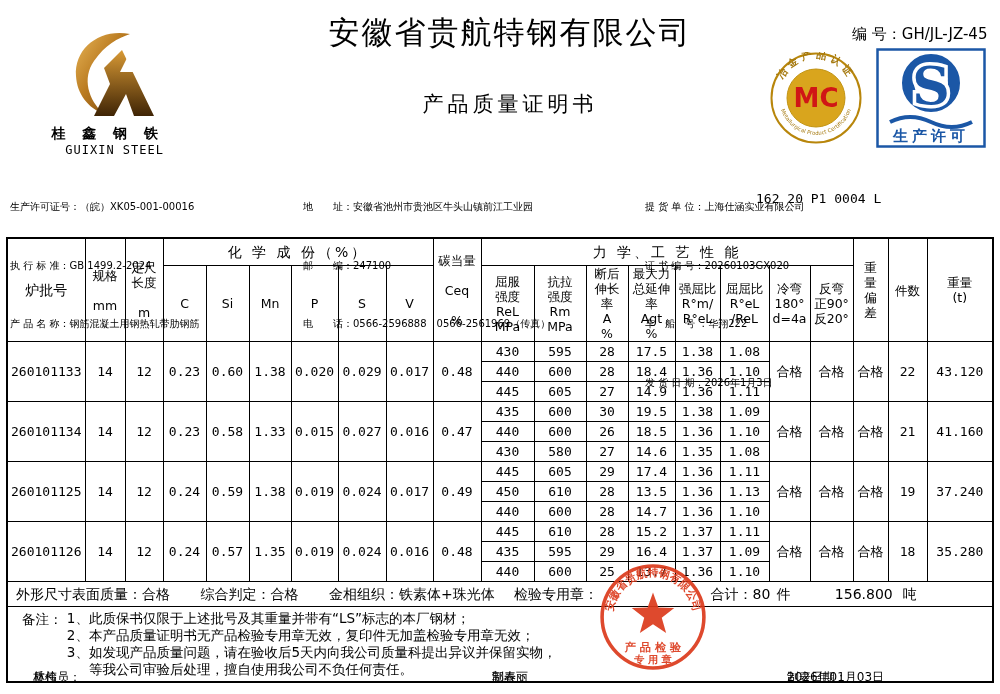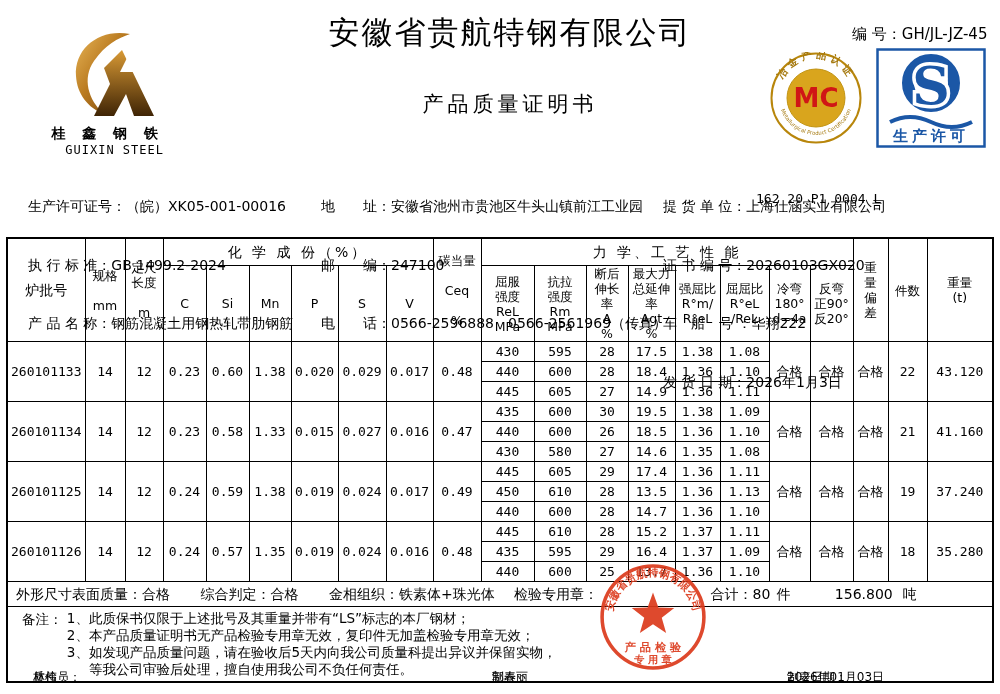--- a/index.html
+++ b/index.html
@@ -17,21 +17,21 @@
   .logo-box{left:48px;top:28px;width:116px;text-align:right;}
   .logo-cn{font-size:14px;font-weight:bold;letter-spacing:6px;margin-top:1px;white-space:nowrap;}
   .logo-en{font-size:12px;font-family:"DejaVu Sans Mono",monospace;letter-spacing:1px;white-space:nowrap;}
 
   .mc-badge{left:770px;top:52px;}
   .mc-code{left:756px;top:143px;width:122px;text-align:center;font-size:13px;
     font-family:"DejaVu Sans Mono",monospace;white-space:nowrap;margin-top:48px;}
   .qs-badge{left:876px;top:48px;}
 
   
-  .info-col{top:158px;font-size:14px;line-height:19.5px;white-space:pre;margin-left:18px;}
+  .info-col{top:158px;font-size:10px;line-height:19.5px;white-space:pre;}
   .info-left{left:10px;}
   .info-mid{left:303px;}
   .info-right{left:645px;}
   .brand-val{padding-left:30px;}
 
   
   table.cert{position:absolute;left:6px;top:237px;width:988px;
     border-collapse:collapse;table-layout:fixed;border:2px solid #000;}
   .cert td,.cert th{border:1px solid #000;text-align:center;vertical-align:middle;
     padding:0;font-weight:normal;overflow:hidden;}

